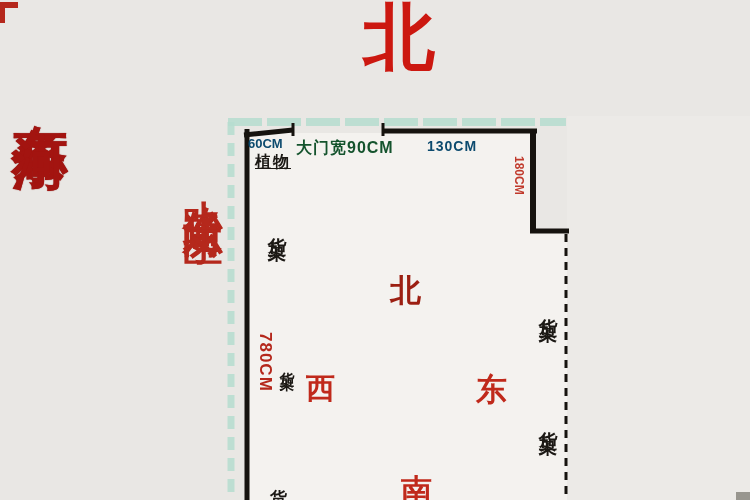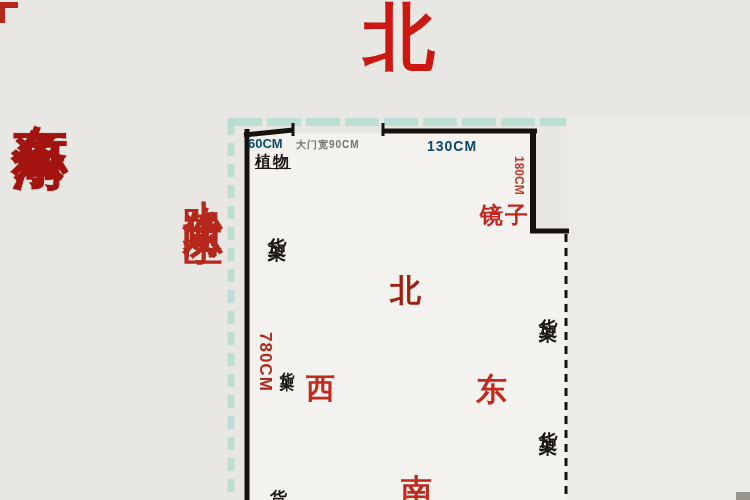--- a/index.html
+++ b/index.html
@@ -47,21 +47,21 @@
   }
   .watermark-remnant{
     left:736px;top:492px;width:14px;height:8px;
     background:#98968f;
   }
   
   #plan-svg{left:0;top:0;}
   
   .dim-plant{left:248px;top:136px;font-size:13px;font-weight:bold;color:#0c4a6e;}
   .lbl-plant{left:255px;top:152px;font-size:16px;font-weight:bold;color:#1c1915;letter-spacing:2px;text-decoration:underline;}
-  .dim-door{left:296px;top:138px;font-size:10px;font-weight:bold;color:#737373;letter-spacing:1px;text-align:right;}
+  .dim-door{left:296px;top:138px;font-size:16px;font-weight:bold;color:#14532d;letter-spacing:1px;text-align:right;}
   .dim-mannequin{left:427px;top:138px;font-size:14px;font-weight:bold;color:#0c4a6e;letter-spacing:1px;}
   .lbl-mannequin{left:422px;top:149px;font-size:28px;font-weight:bold;color:#15120e;letter-spacing:2px;}
   .dim-mirror{left:526px;top:156px;font-size:12px;font-weight:bold;color:#c0392b;}
   .lbl-mirror{left:480px;top:200px;font-size:23px;font-weight:bold;color:#c2271d;letter-spacing:2px;}
   .shelf-left-upper{left:264px;top:221px;font-size:19px;font-weight:bold;color:#1c1915;letter-spacing:5px;}
   .dir-north{left:390px;top:270px;font-size:31px;font-weight:bold;color:#9c1f12;}
   .shelf-right-upper{left:535px;top:302px;font-size:19px;font-weight:bold;color:#1c1915;letter-spacing:5px;}
   .dim-west-wall{left:275px;top:332px;font-size:17px;font-weight:bold;color:#b5281c;letter-spacing:1px;}
   .shelf-left-lower{left:277px;top:360px;font-size:15px;font-weight:bold;color:#1c1915;letter-spacing:4px;}
   .dir-west{left:306px;top:369px;font-size:29px;font-weight:bold;color:#c0291b;}
@@ -104,21 +104,20 @@
       <line x1="566" y1="234" x2="566" y2="500" stroke-width="3" stroke-dasharray="8 6"></line>
     </g>
   </svg>
 
   <div class="abs dim-plant">60CM</div>
   <div class="abs lbl-plant">植物</div>
   <div class="abs dim-door">大门宽90CM</div>
   <div class="abs dim-mannequin">130CM</div>
 
   <div class="abs rot90 dim-mirror">180CM</div>
-  <div class="abs lbl-mirror">镜子</div>
 
   <div class="abs vtext shelf-left-upper">货架</div>
   <div class="abs rot90 dim-west-wall">780CM</div>
   <div class="abs vtext shelf-left-lower">货架</div>
   <div class="abs shelf-bottom-partial">货</div>
 
   <div class="abs vtext shelf-right-upper">货架</div>
   <div class="abs vtext shelf-right-lower">货架</div>
 
   <div class="abs dir-north">北</div>

